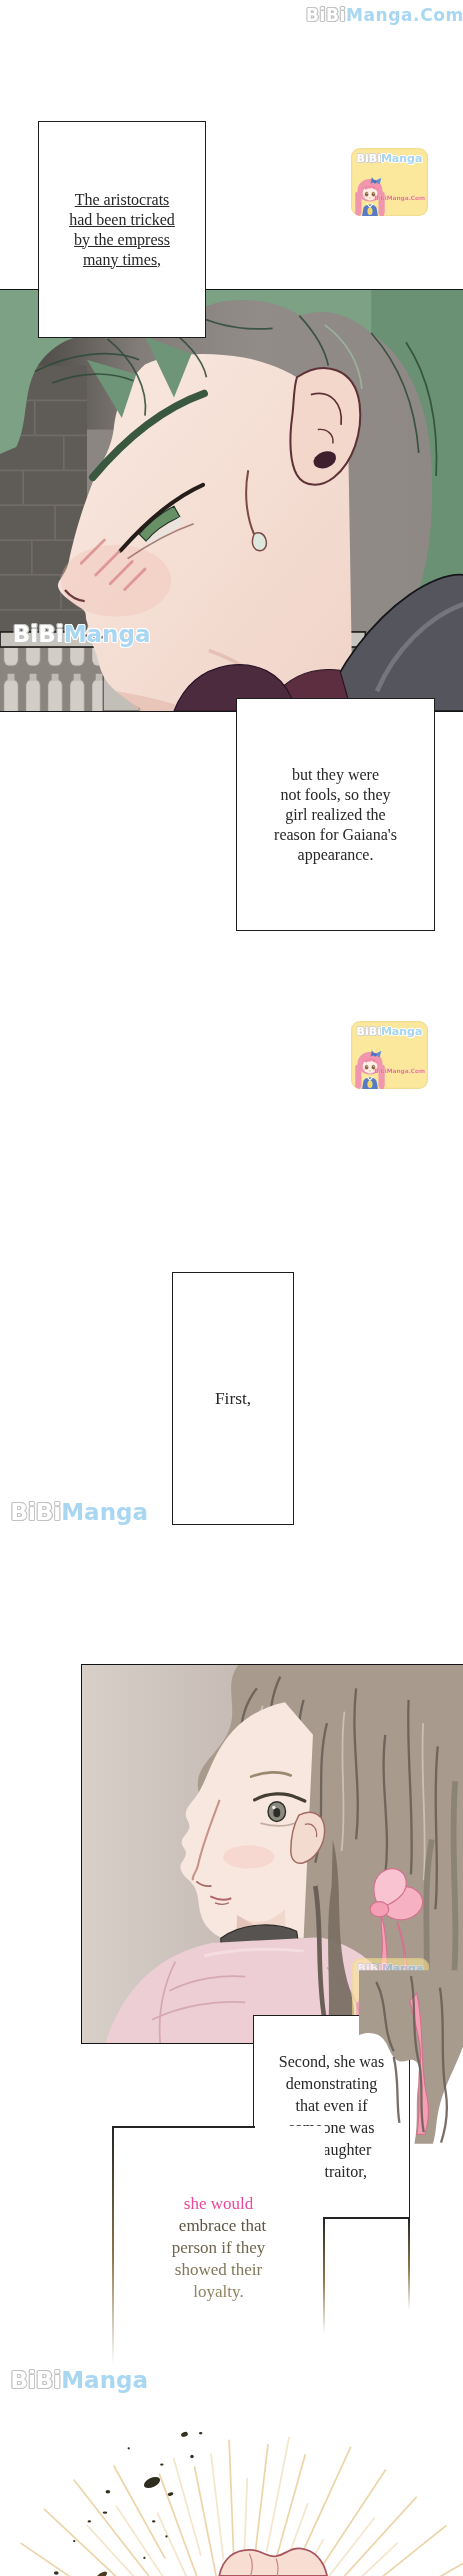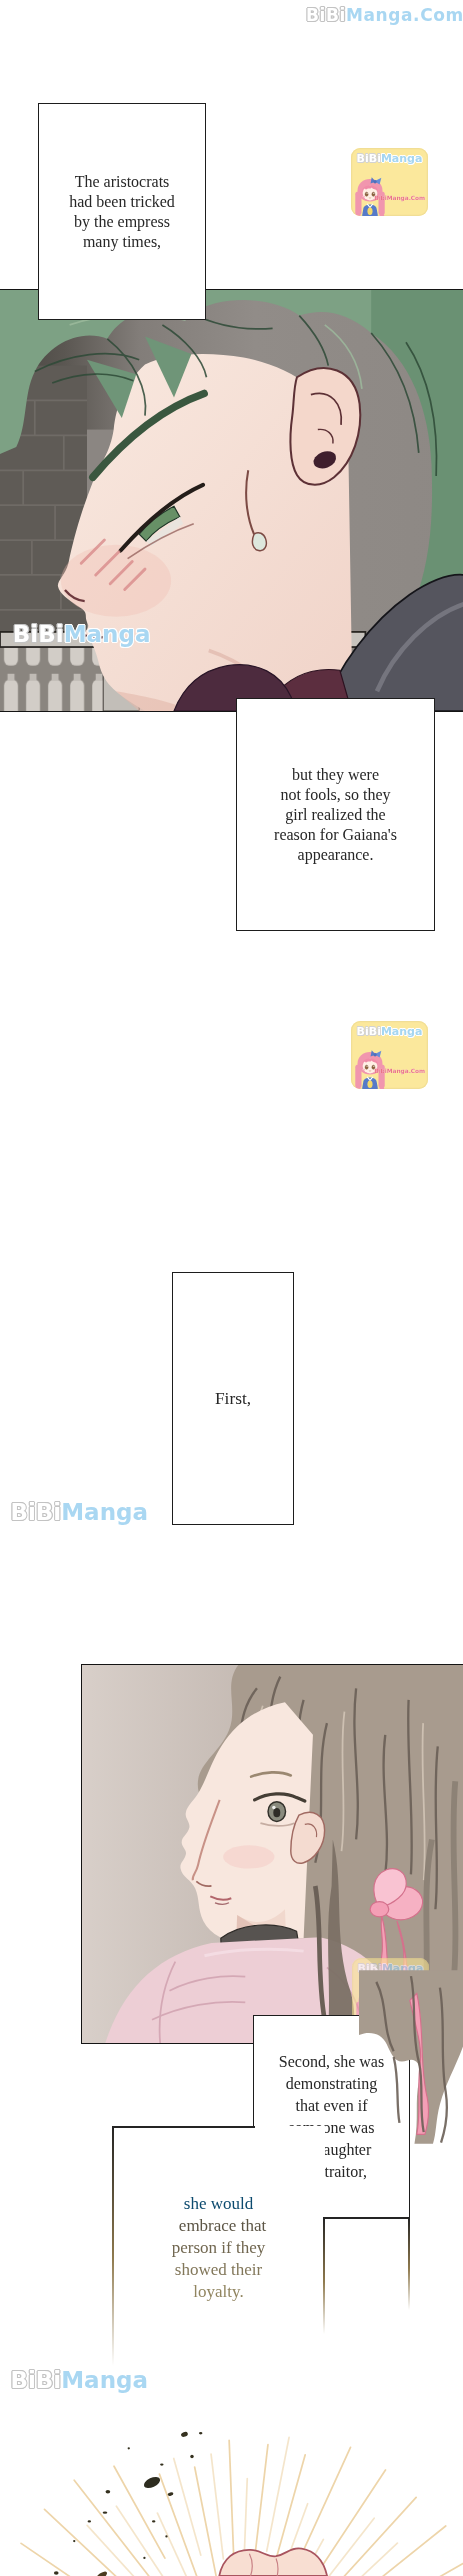--- a/index.html
+++ b/index.html
@@ -15,21 +15,21 @@
   #wm4{left:10.4px;top:2367px;}
   .wm-white{color:#ffffff;text-shadow:-1.2px 0 #c3c3c3,1.2px 0 #c3c3c3,0 -1.2px #c3c3c3,0 1.2px #c3c3c3,
             -0.6px -0.6px #c3c3c3,0.6px 0.6px #c3c3c3,-0.6px 0.6px #c3c3c3,0.6px -0.6px #c3c3c3;}
   .wm-blue{color:#a9d7f2;text-shadow:-1.2px 0 #ffffff,1.2px 0 #ffffff,0 -1.2px #ffffff,0 1.2px #ffffff,
             -0.6px -0.6px #ffffff,0.6px 0.6px #ffffff,-0.6px 0.6px #ffffff,0.6px -0.6px #ffffff;margin-top:12px;}
 
   
   .nbox{position:absolute;box-sizing:border-box;background:#fff;border:1.7px solid #1d1d1d;
         font-family:"Liberation Serif","DejaVu Serif",serif;color:#272727;text-align:center;
         display:flex;flex-direction:column;justify-content:center;}
-  #box1{left:38px;top:103px;width:168px;height:217px;font-size:16px;line-height:20px;z-index:3;}
+  #box1{left:38px;top:121px;width:168px;height:217px;font-size:16px;line-height:20px;z-index:3;text-decoration:underline;}
   #box2{left:236px;top:698px;width:199px;height:233px;font-size:16px;line-height:20px;z-index:3;}
   #boxFirst{left:172px;top:1272px;width:122px;height:253px;font-size:17.4px;line-height:21.4px;z-index:3;}
   #boxItWas{left:45px;top:1458px;width:197px;height:268px;font-size:17.4px;line-height:27px;
             justify-content:flex-start;padding-top:4.6px;z-index:4;}
   #boxC{left:253px;top:2015px;width:157px;height:203px;font-size:16px;line-height:22px;
         border-bottom:none;z-index:5;}
   #boxD{left:112px;top:2126px;width:213px;height:243px;font-size:17px;line-height:22px;
         border:none;z-index:6;}
   
   .bline{position:absolute;background:#242424;}
@@ -365,21 +365,21 @@
   <div class="nbox" id="boxC">
       <div class="line">Second, she was</div>
       <div class="line">demonstrating</div>
       <div class="line">that even if</div>
       <div class="line">someone was</div>
       <div class="line">the daughter</div>
       <div class="line">of a traitor,</div>
     </div>
 
   <div class="nbox" id="boxD">
-      <div class="line" style="color: #0c4a6e;">she would</div>
+      <div class="line" style="color: #ec4899;">she would</div>
       <div class="line" style="color: rgb(92, 85, 69); padding-left: 8px;">embrace that</div>
       <div class="line" style="color: rgb(113, 103, 80);">person if they</div>
       <div class="line" style="color: rgb(130, 119, 90);">showed their</div>
       <div class="line" style="color: rgb(145, 133, 96);">loyalty.</div>
     </div>
   <div class="bline" id="boxC-bottom"></div>
   <div class="bline" id="boxD-top"></div>
   <div class="vfade" id="boxD-left"></div>
   <div class="vfade" id="lineDR"></div>
   <div class="vfade" id="lineER"></div>

